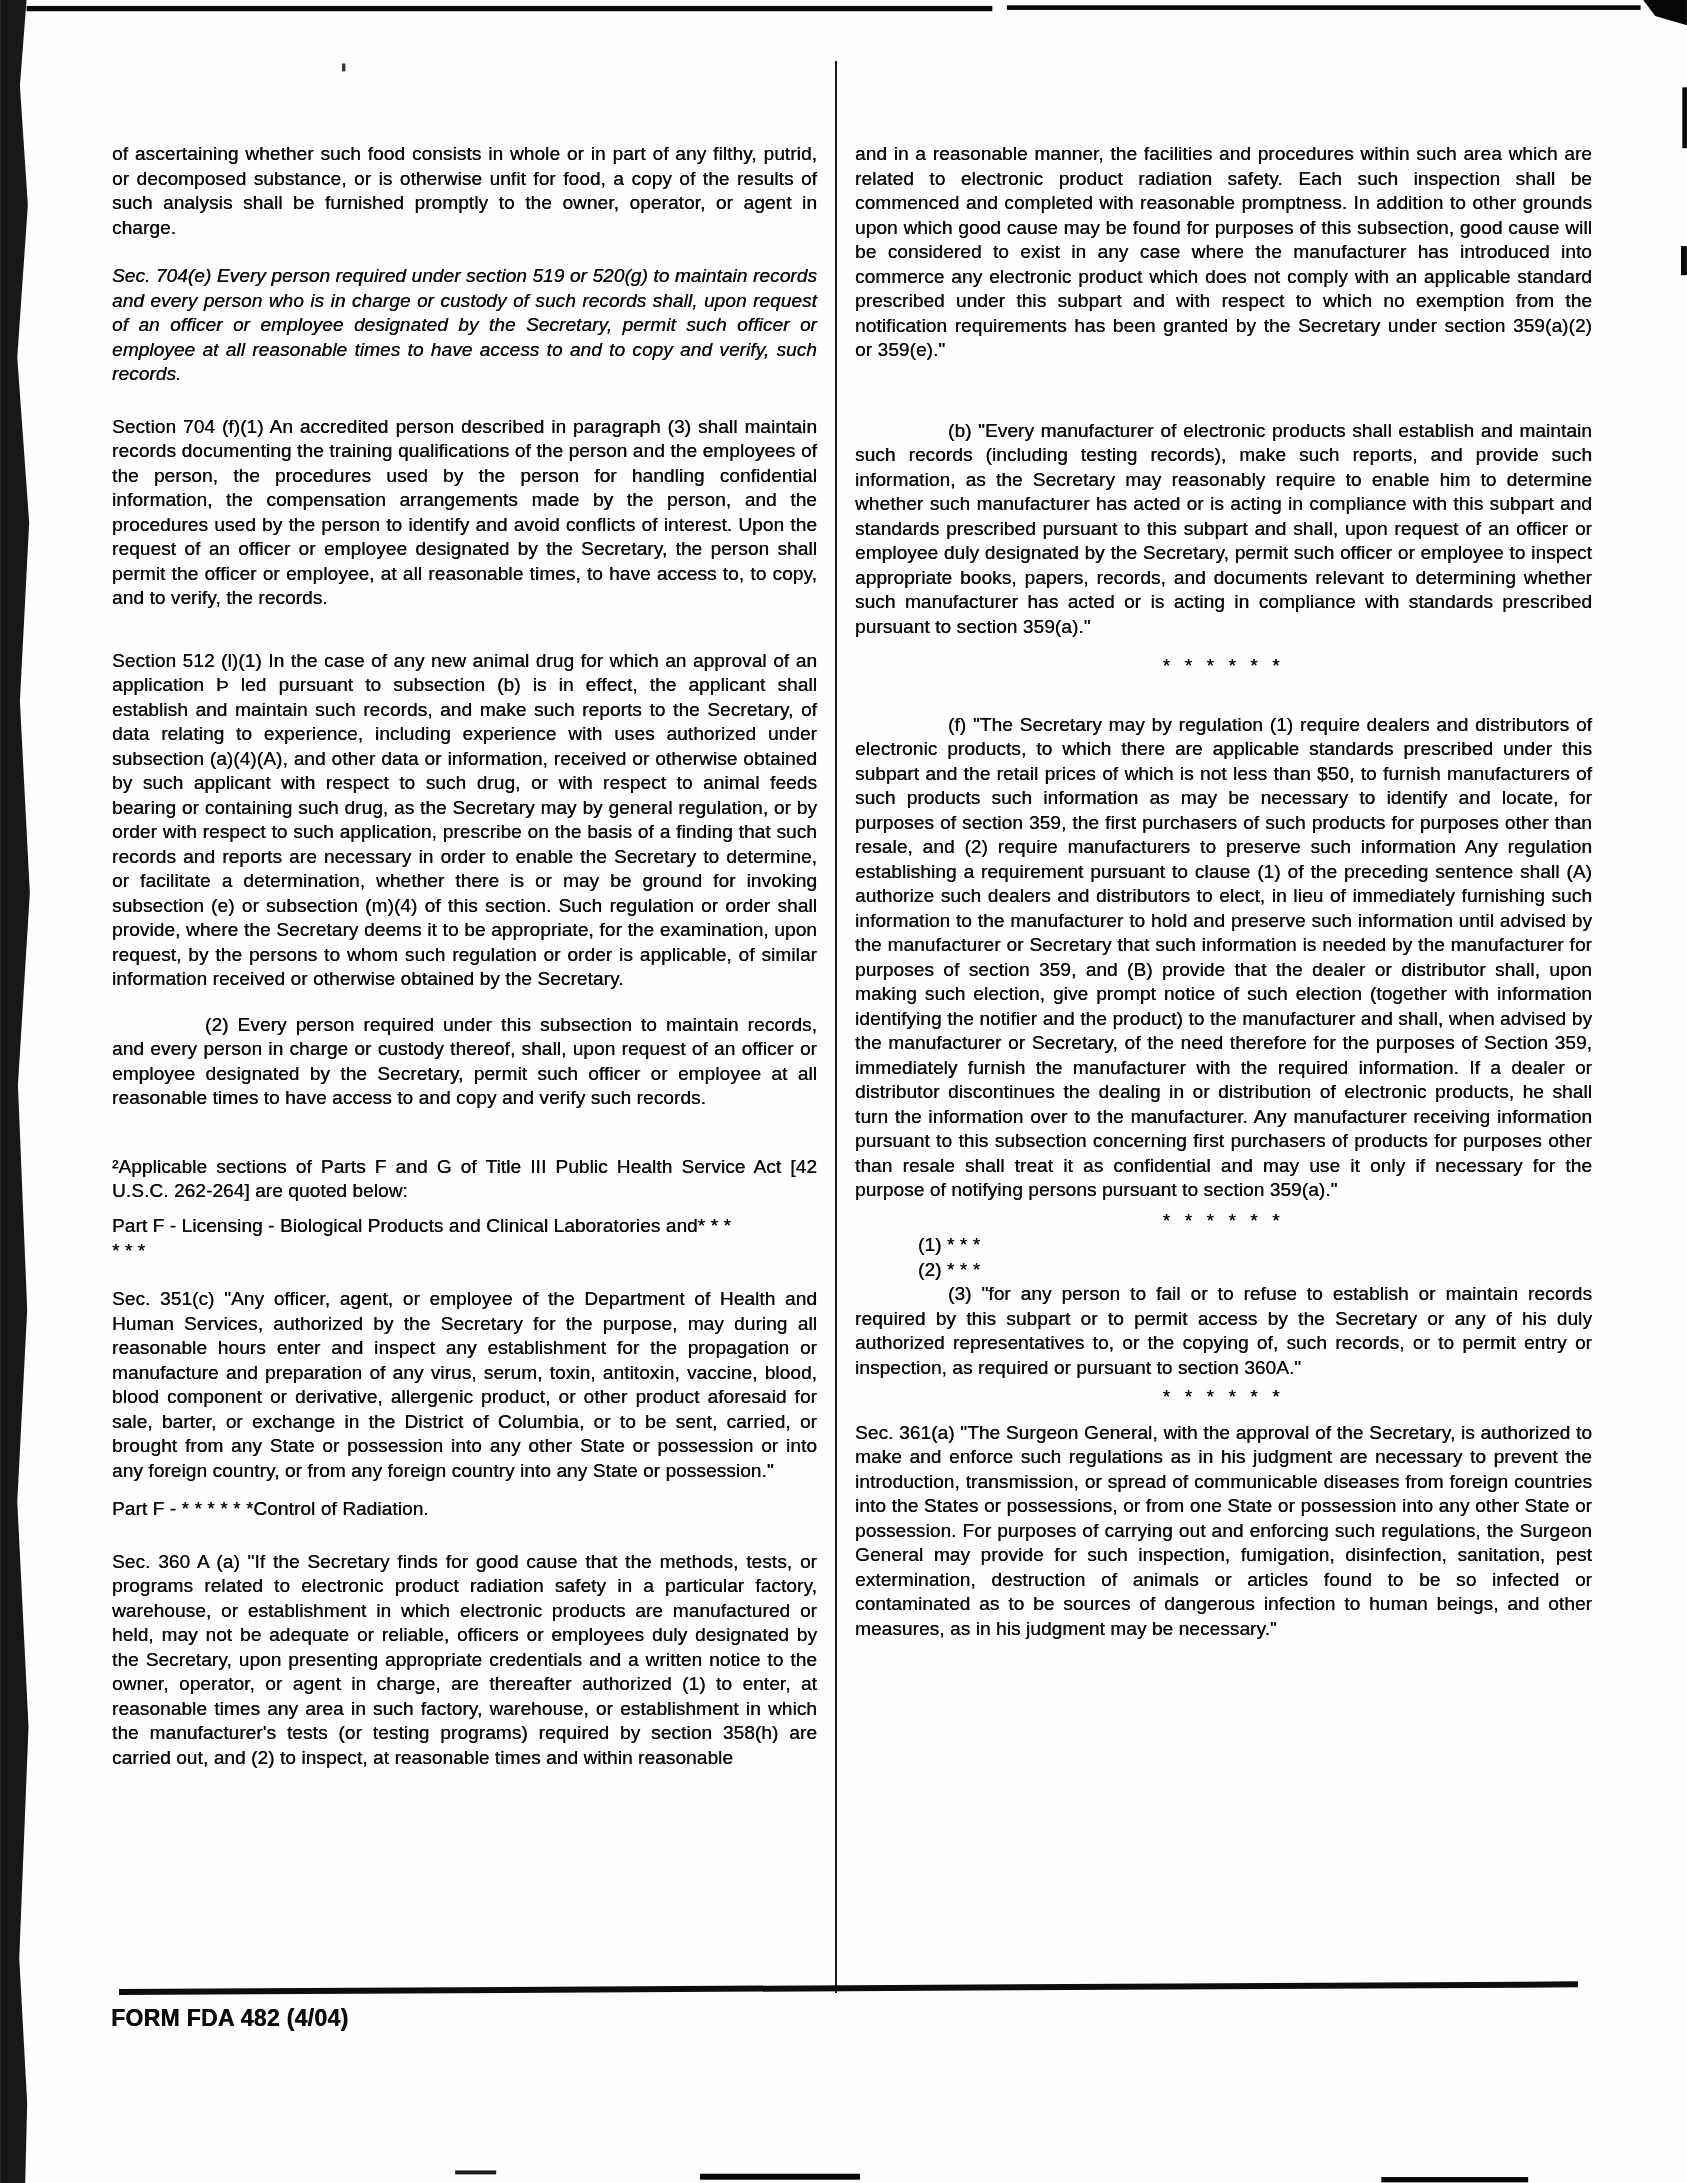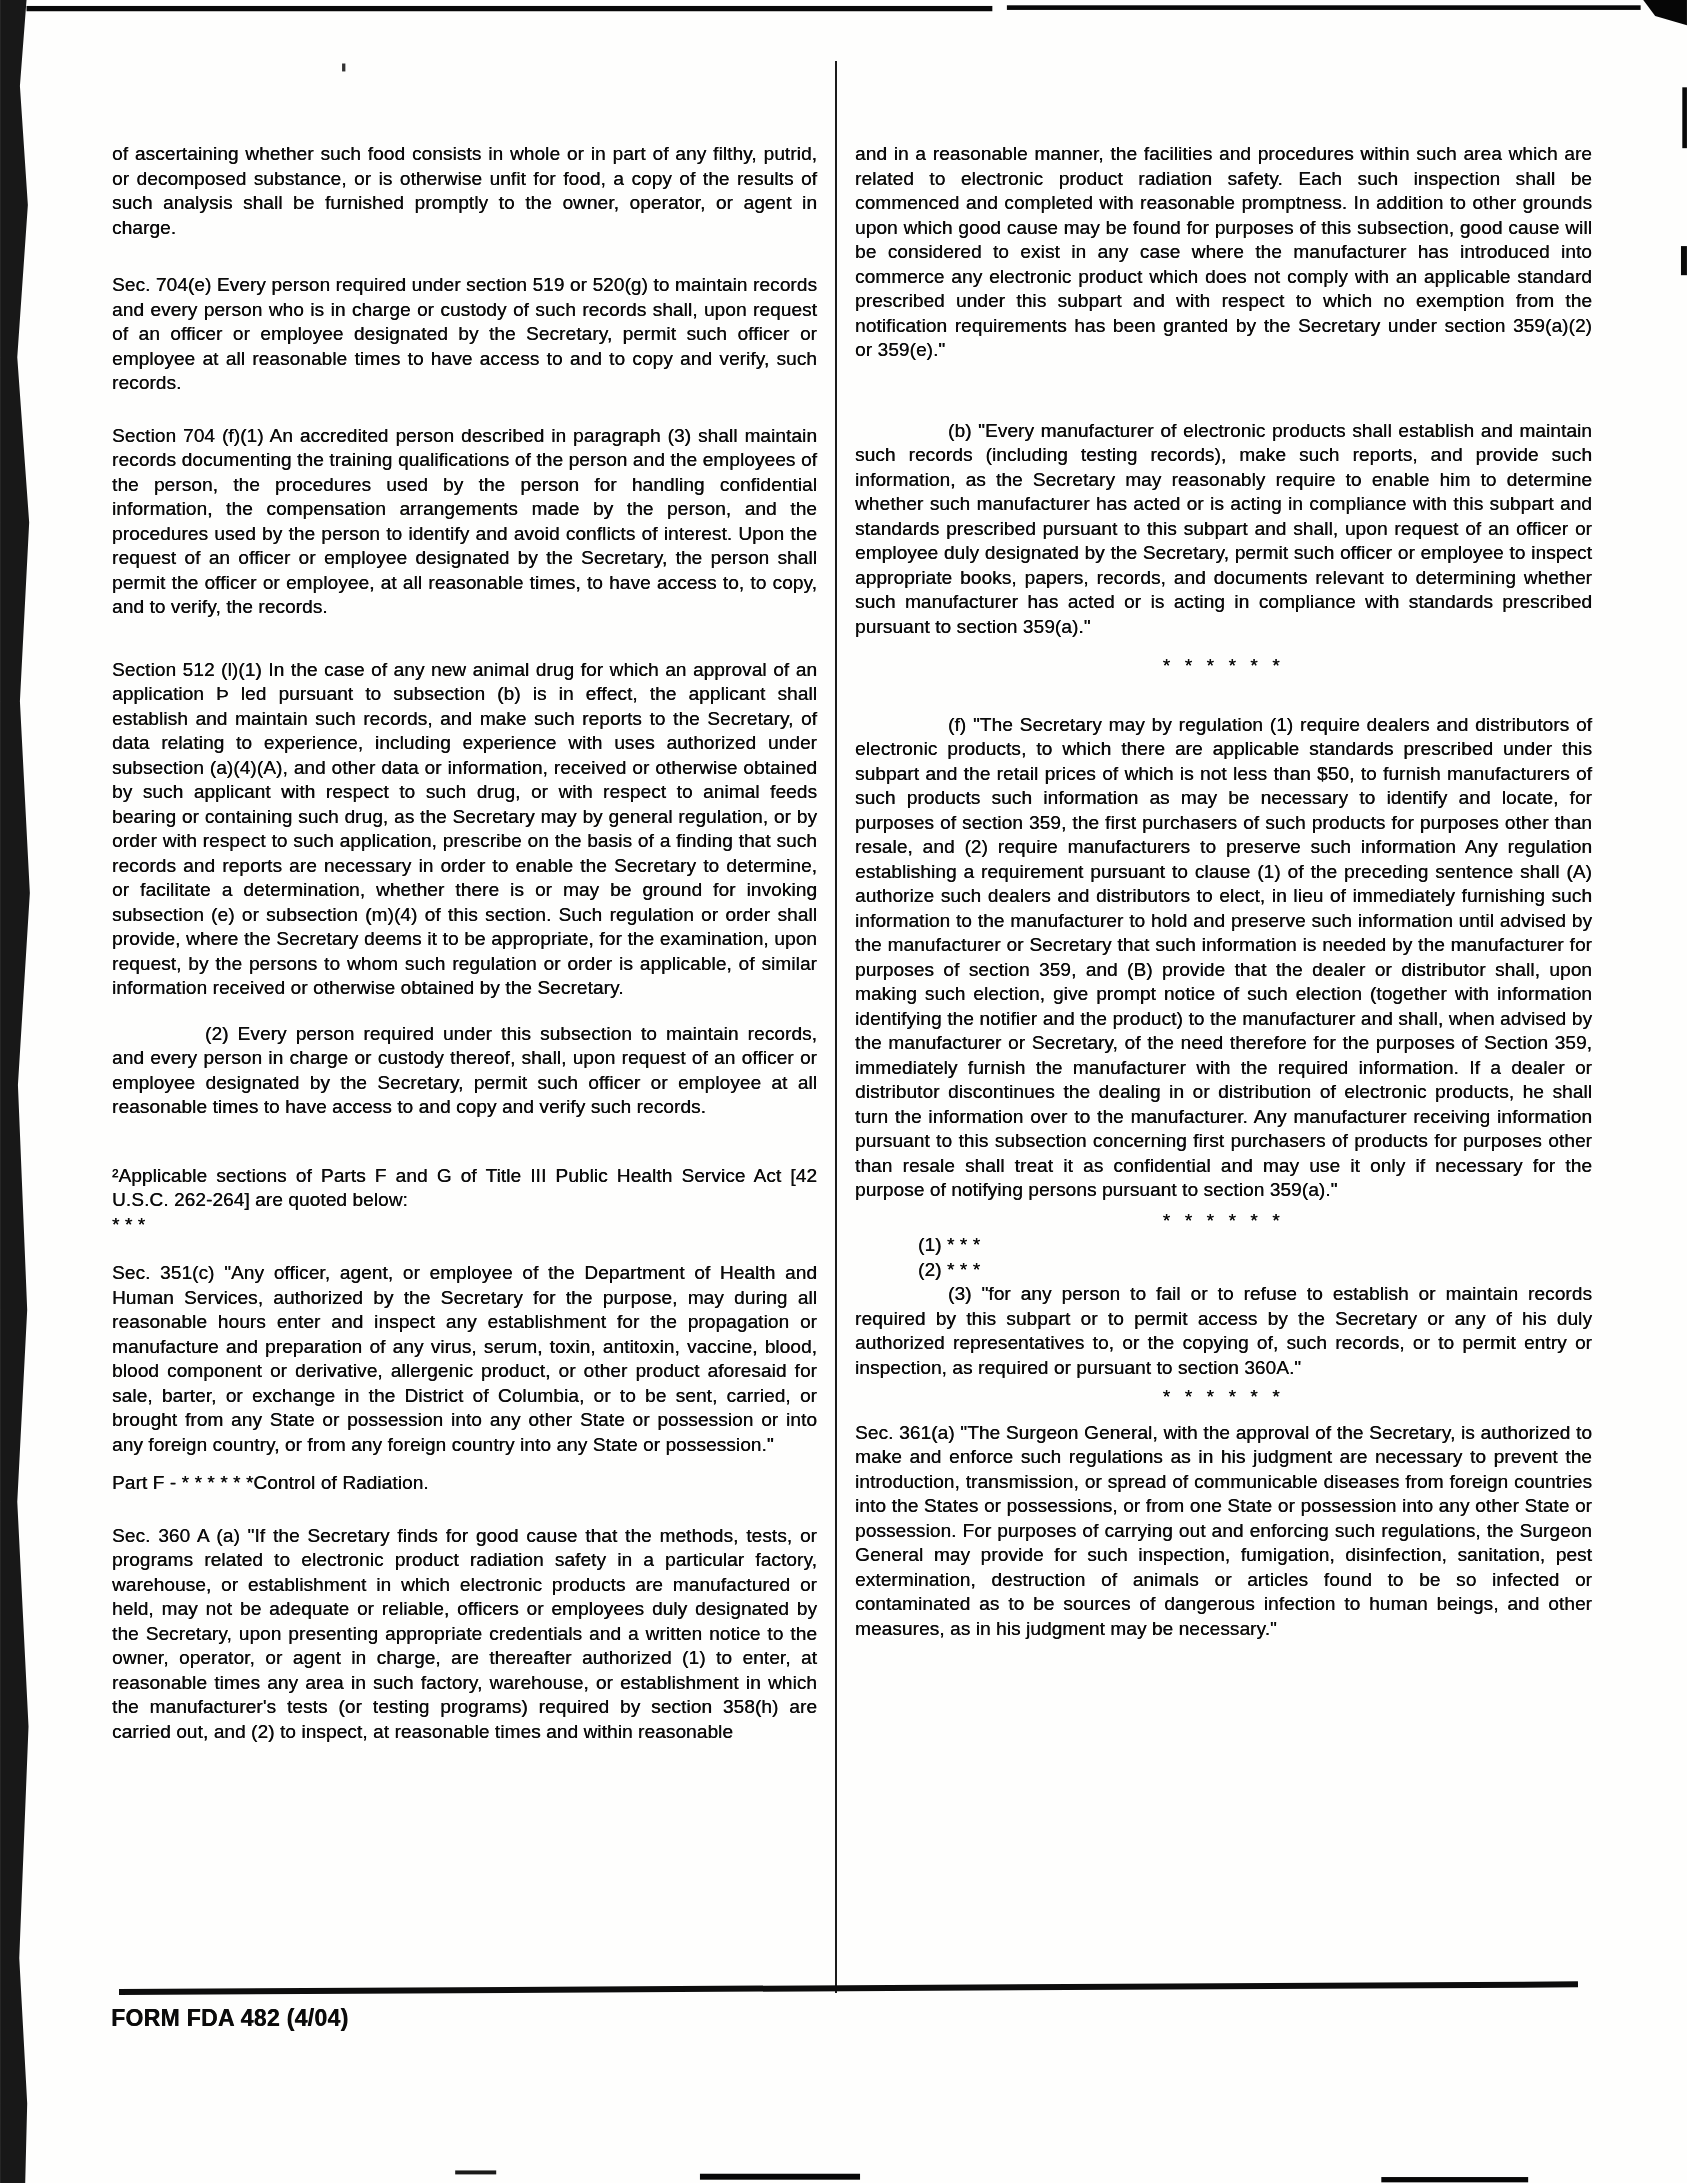--- a/index.html
+++ b/index.html
@@ -82,25 +82,26 @@
     <rect x="517" y="96" width="5" height="12" fill="#333333"></rect>
     <rect x="1058" y="3286" width="242" height="9" fill="#070707"></rect>
     <rect x="2088" y="3291" width="222" height="8" fill="#070707"></rect>
     <rect x="688" y="3281" width="62" height="6" fill="#1a1a1a"></rect>
   </svg>
 
   <div class="divider"></div>
 
   <div class="column" id="left-column">
       <p class="para" style="margin-top: 142px;">of ascertaining whether such food consists in whole or in part of any filthy, putrid, or decomposed substance, or is otherwise unfit for food, a copy of the results of such analysis shall be furnished promptly to the owner, operator, or agent in charge.</p>
-      <p class="para" style="margin-top: 33px;">Sec. 704(e) Every person required under section 519 or 520(g) to maintain records and every person who is in charge or custody of such records shall, upon request of an officer or employee designated by the Secretary, permit such officer or employee at all reasonable times to have access to and to copy and verify, such records.</p>
+      <p class="para" style="margin-top: 24px; font-style: italic;">Sec. 704(e) Every person required under section 519 or 520(g) to maintain records and every person who is in charge or custody of such records shall, upon request of an officer or employee designated by the Secretary, permit such officer or employee at all reasonable times to have access to and to copy and verify, such records.</p>
       <p class="para" style="margin-top: 28px;">Section 704 (f)(1) An accredited person described in paragraph (3) shall maintain records documenting the training qualifications of the person and the employees of the person, the procedures used by the person for handling confidential information, the compensation arrangements made by the person, and the procedures used by the person to identify and avoid conflicts of interest. Upon the request of an officer or employee designated by the Secretary, the person shall permit the officer or employee, at all reasonable times, to have access to, to copy, and to verify, the records.</p>
       <p class="para" style="margin-top: 38px;">Section 512 (l)(1) In the case of any new animal drug for which an approval of an application Þ led pursuant to subsection (b) is in effect, the applicant shall establish and maintain such records, and make such reports to the Secretary, of data relating to experience, including experience with uses authorized under subsection (a)(4)(A), and other data or information, received or otherwise obtained by such applicant with respect to such drug, or with respect to animal feeds bearing or containing such drug, as the Secretary may by general regulation, or by order with respect to such application, prescribe on the basis of a finding that such records and reports are necessary in order to enable the Secretary to determine, or facilitate a determination, whether there is or may be ground for invoking subsection (e) or subsection (m)(4) of this section. Such regulation or order shall provide, where the Secretary deems it to be appropriate, for the examination, upon request, by the persons to whom such regulation or order is applicable, of similar information received or otherwise obtained by the Secretary.</p>
       <p class="para indent" style="margin-top: 21px;">(2) Every person required under this subsection to maintain records, and every person in charge or custody thereof, shall, upon request of an officer or employee designated by the Secretary, permit such officer or employee at all reasonable times to have access to and copy and verify such records.</p>
       <p class="para" style="margin-top: 44px;">²Applicable sections of Parts F and G of Title III Public Health Service Act [42 U.S.C. 262-264] are quoted below:</p>
+      <p class="para nojust" style="margin-top: 10.6px;">Part F - Licensing - Biological Products and Clinical Laboratories and* * *</p>
       <p class="para nojust" style="margin-top: 0px;">* * *</p>
       <p class="para" style="margin-top: 24px;">Sec. 351(c) "Any officer, agent, or employee of the Department of Health and Human Services, authorized by the Secretary for the purpose, may during all reasonable hours enter and inspect any establishment for the propagation or manufacture and preparation of any virus, serum, toxin, antitoxin, vaccine, blood, blood component or derivative, allergenic product, or other product aforesaid for sale, barter, or exchange in the District of Columbia, or to be sent, carried, or brought from any State or possession into any other State or possession or into any foreign country, or from any foreign country into any State or possession."</p>
       <p class="para nojust" style="margin-top: 14px;">Part F - * * * * * *Control of Radiation.</p>
       <p class="para" style="margin-top: 28px;">Sec. 360 A (a) "If the Secretary finds for good cause that the methods, tests, or programs related to electronic product radiation safety in a particular factory, warehouse, or establishment in which electronic products are manufactured or held, may not be adequate or reliable, officers or employees duly designated by the Secretary, upon presenting appropriate credentials and a written notice to the owner, operator, or agent in charge, are thereafter authorized (1) to enter, at reasonable times any area in such factory, warehouse, or establishment in which the manufacturer's tests (or testing programs) required by section 358(h) are carried out, and (2) to inspect, at reasonable times and within reasonable</p>
     </div>
   <div class="column" id="right-column">
       <p class="para" style="margin-top: 142px;">and in a reasonable manner, the facilities and procedures within such area which are related to electronic product radiation safety. Each such inspection shall be commenced and completed with reasonable promptness. In addition to other grounds upon which good cause may be found for purposes of this subsection, good cause will be considered to exist in any case where the manufacturer has introduced into commerce any electronic product which does not comply with an applicable standard prescribed under this subpart and with respect to which no exemption from the notification requirements has been granted by the Secretary under section 359(a)(2) or 359(e)."</p>
       <p class="para indent" style="margin-top: 56px;">(b) "Every manufacturer of electronic products shall establish and maintain such records (including testing records), make such reports, and provide such information, as the Secretary may reasonably require to enable him to determine whether such manufacturer has acted or is acting in compliance with this subpart and standards prescribed pursuant to this subpart and shall, upon request of an officer or employee duly designated by the Secretary, permit such officer or employee to inspect appropriate books, papers, records, and documents relevant to determining whether such manufacturer has acted or is acting in compliance with standards prescribed pursuant to section 359(a)."</p>
       <p class="para center" style="margin-top: 15px;">* * * * * *</p>
       <p class="para indent" style="margin-top: 34px;">(f) "The Secretary may by regulation (1) require dealers and distributors of electronic products, to which there are applicable standards prescribed under this subpart and the retail prices of which is not less than $50, to furnish manufacturers of such products such information as may be necessary to identify and locate, for purposes of section 359, the first purchasers of such products for purposes other than resale, and (2) require manufacturers to preserve such information Any regulation establishing a requirement pursuant to clause (1) of the preceding sentence shall (A) authorize such dealers and distributors to elect, in lieu of immediately furnishing such information to the manufacturer to hold and preserve such information until advised by the manufacturer or Secretary that such information is needed by the manufacturer for purposes of section 359, and (B) provide that the dealer or distributor shall, upon making such election, give prompt notice of such election (together with information identifying the notifier and the product) to the manufacturer and shall, when advised by the manufacturer or Secretary, of the need therefore for the purposes of Section 359, immediately furnish the manufacturer with the required information. If a dealer or distributor discontinues the dealing in or distribution of electronic products, he shall turn the information over to the manufacturer. Any manufacturer receiving information pursuant to this subsection concerning first purchasers of products for purposes other than resale shall treat it as confidential and may use it only if necessary for the purpose of notifying persons pursuant to section 359(a)."</p>

